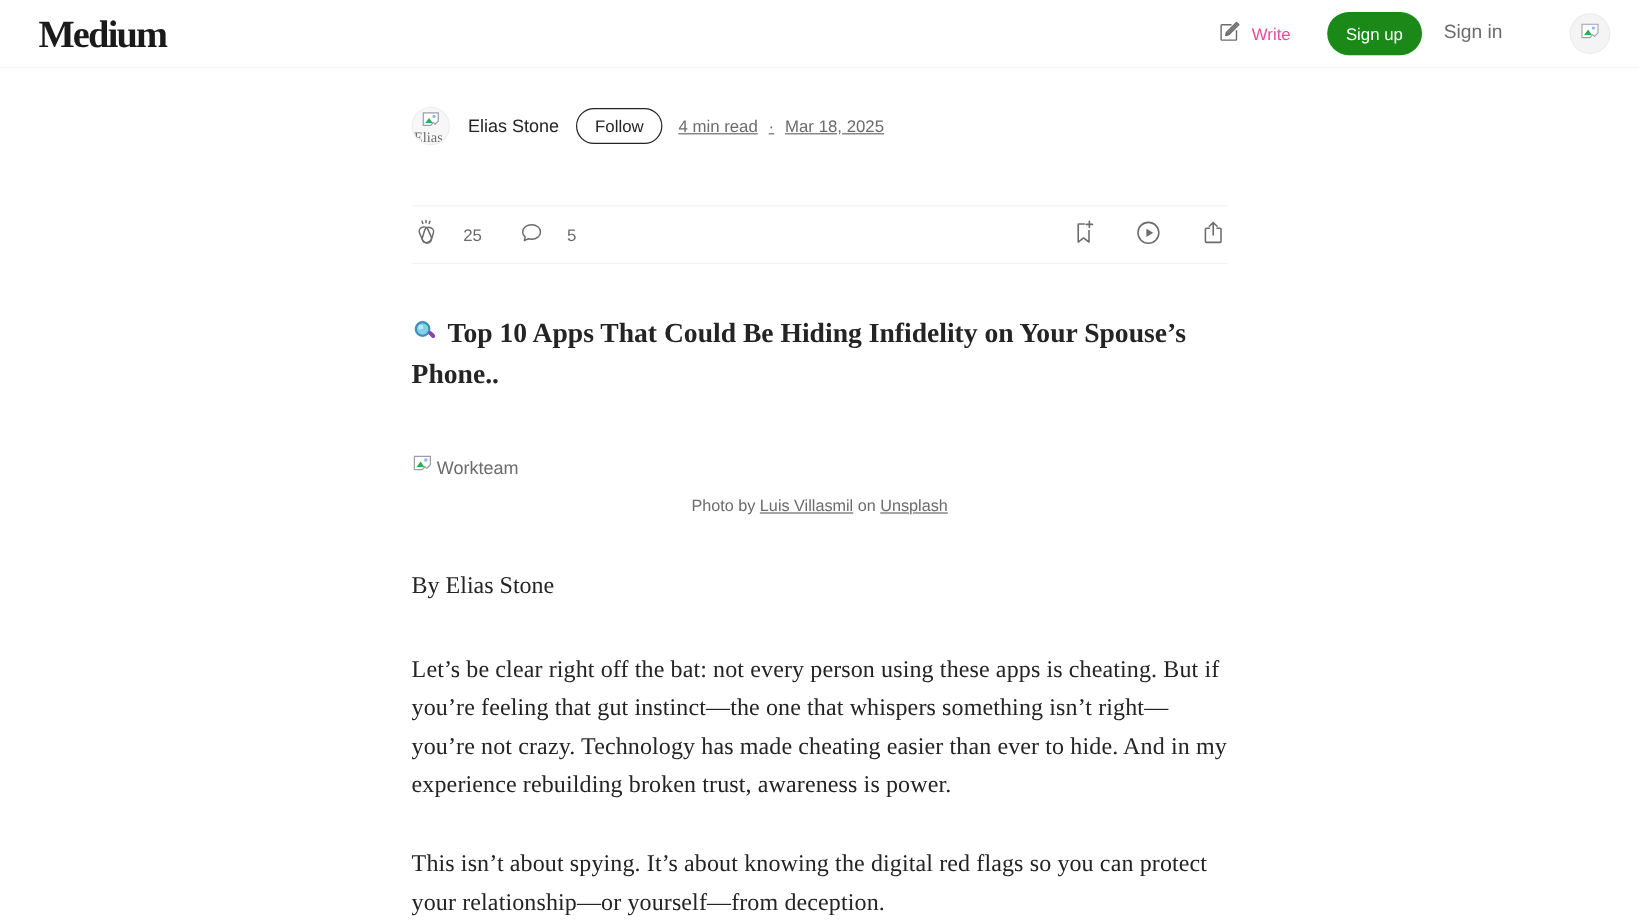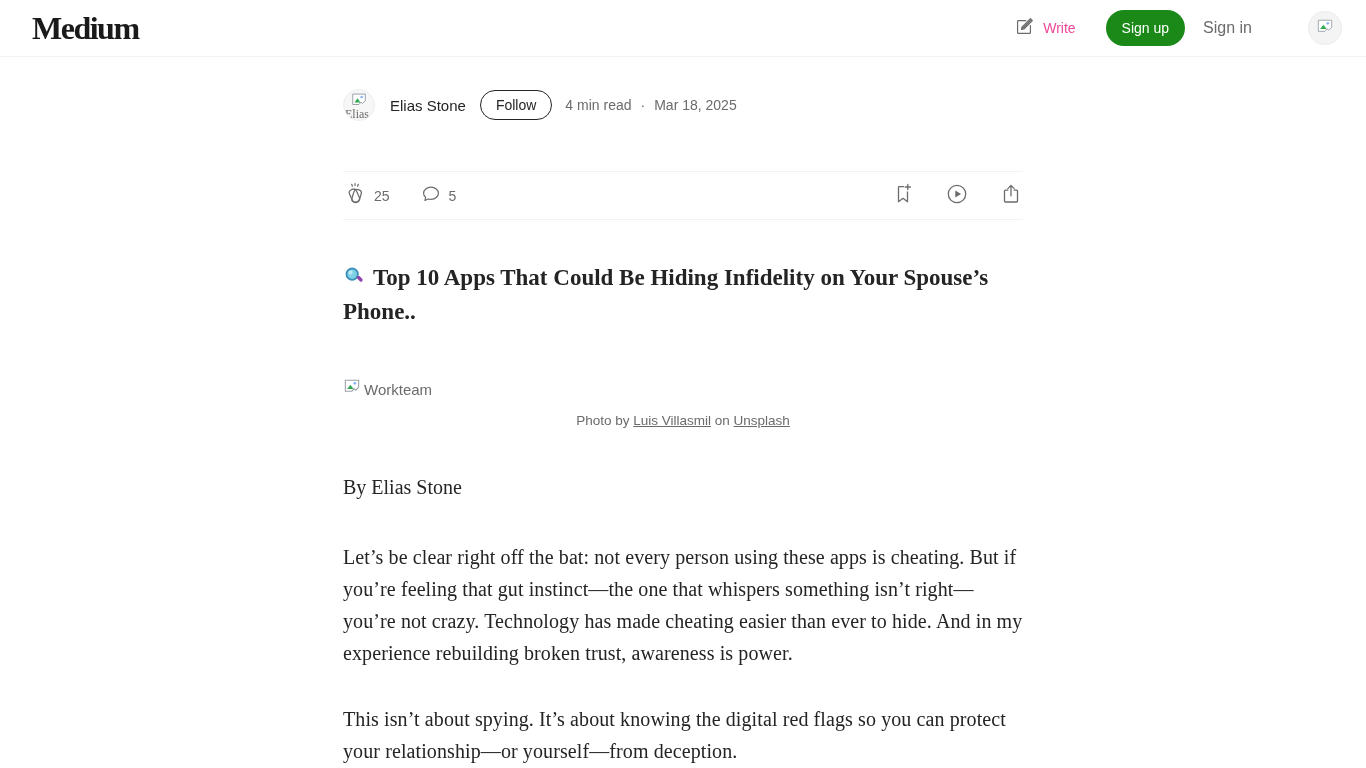--- a/index.html
+++ b/index.html
@@ -60,30 +60,30 @@
     position: absolute; top: 17px; left: 1px; font-size: 12px; color: #6B6B6B;
     font-family: "Liberation Serif", serif; white-space: nowrap;
   }
   .author-name { margin-left: 15px; font-size: 15px; color: #242424; cursor: pointer; }
   .follow-btn {
     margin-left: 14px; border: 1px solid #242424; background: #fff; color: #242424;
     border-radius: 99px; padding: 6px 15px; font-size: 14px; cursor: pointer;
     font-family: "Liberation Sans", sans-serif;
   }
   .meta { margin-left: 13px; display: flex; align-items: center; gap: 9px;
-          color: #6B6B6B; font-size: 14px; }
+          color: #6B6B6B; font-size: 14px; text-decoration: underline; }
 
   
   .engage-bar {
     margin-top: 50px; height: 49px; border-top: 1px solid #F2F2F2;
     border-bottom: 1px solid #F2F2F2; display: flex; align-items: center;
   }
   .engage-left { display: flex; align-items: center; gap: 30px; }
   .engage-right { margin-left: auto; display: flex; align-items: center; gap: 30px; }
-  .engage-item { display: flex; align-items: center; gap: 7px; color: #6B6B6B;
+  .engage-item { display: flex; align-items: center; gap: 19px; color: #6B6B6B;
                  font-size: 14px; cursor: pointer; }
   .icon-btn { background: none; border: none; cursor: pointer; display: flex;
               align-items: center; padding: 0; }
 
   
   .title {
     margin-top: 42px;
     font-family: "Liberation Serif", "DejaVu Serif", serif;
     font-weight: bold; font-size: 23px; line-height: 32px; color: #242424;
   }

